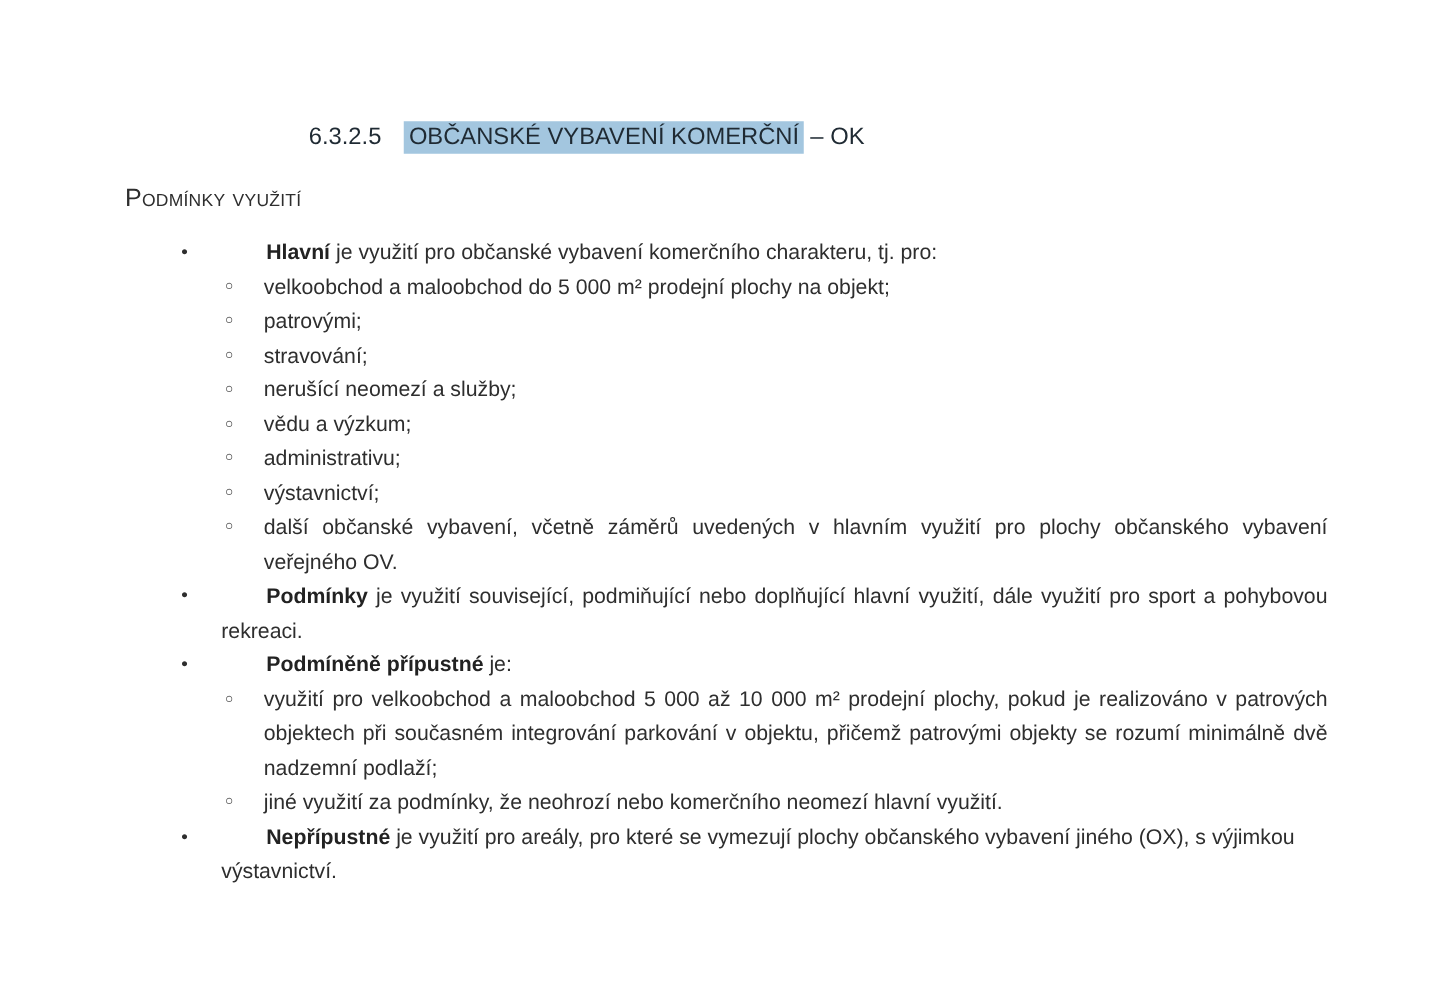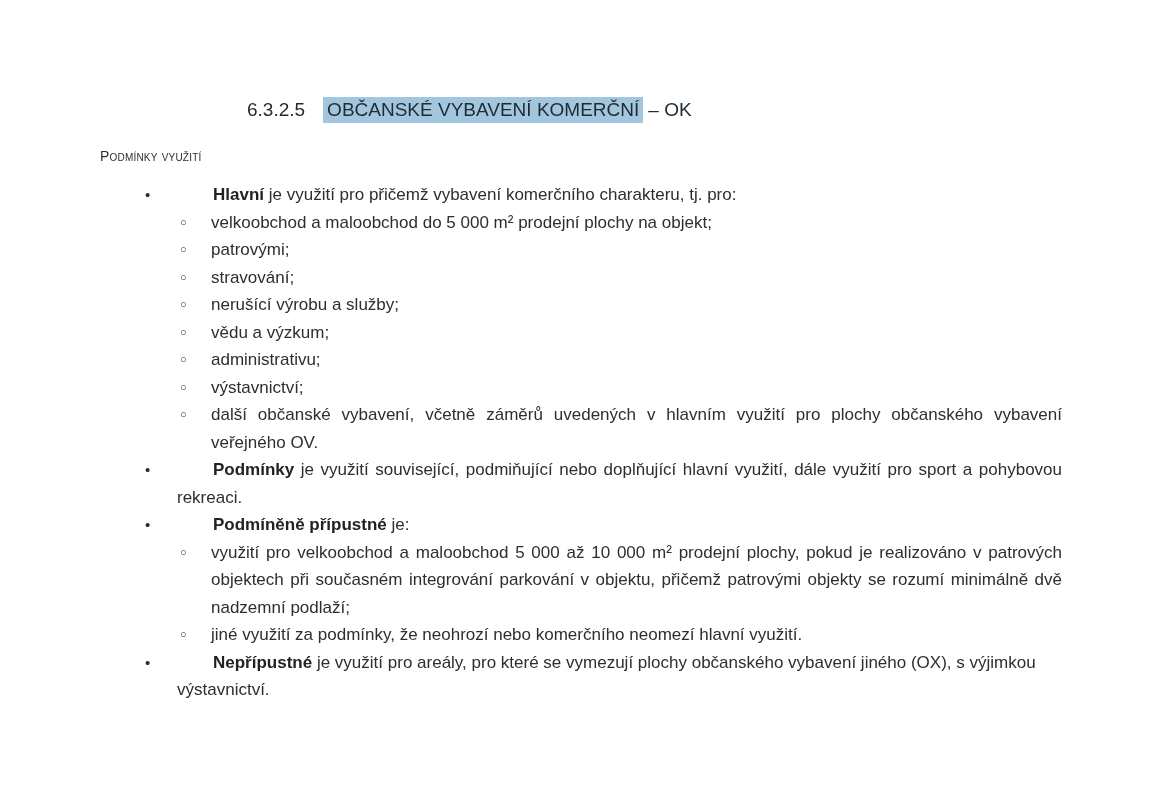--- a/index.html
+++ b/index.html
@@ -34,21 +34,21 @@
   .heading .hl {
     background: #a3c6df;
     padding: 2px 4px 3px 4px;
   }
   .heading .suffix {
     margin-left: 5px;
   }
   
   .section-label {
     margin: 26px 0 0 100px;
-    font-size: 14px;
+    font-size: 20px;
     font-variant: small-caps;
     letter-spacing: 0.2px;
     color: #2e2e2e;
   }
   
   .list {
     margin: 17px 100px 0 145px;
     font-size: 17px;
     line-height: 27.5px;
   }
@@ -91,41 +91,41 @@
   <div class="heading">
     <span class="num">6.3.2.5</span><span class="hl">OBČANSKÉ VYBAVENÍ KOMERČNÍ</span><span class="suffix">– OK</span>
   </div>
 
   <div class="section-label">Podmínky využití</div>
 
   <div class="list">
 
     <div class="li l1">
       <span class="marker">•</span>
-      <div class="li-text"><b>Hlavní</b><span> je využití pro přičemž vybavení komerčního charakteru, tj. pro:</span></div>
+      <div class="li-text"><b>Hlavní</b><span> je využití pro občanské vybavení komerčního charakteru, tj. pro:</span></div>
     </div>
 
     <div class="li l2">
       <span class="marker">○</span>
       <div class="li-text"><span>velkoobchod a maloobchod do 5 000 m² prodejní plochy na objekt;</span></div>
     </div>
 
     <div class="li l2">
       <span class="marker">○</span>
       <div class="li-text"><span>patrovými;</span></div>
     </div>
 
     <div class="li l2">
       <span class="marker">○</span>
       <div class="li-text"><span>stravování;</span></div>
     </div>
 
     <div class="li l2">
       <span class="marker">○</span>
-      <div class="li-text"><span>nerušící výrobu a služby;</span></div>
+      <div class="li-text"><span>nerušící neomezí a služby;</span></div>
     </div>
 
     <div class="li l2">
       <span class="marker">○</span>
       <div class="li-text"><span>vědu a výzkum;</span></div>
     </div>
 
     <div class="li l2">
       <span class="marker">○</span>
       <div class="li-text"><span>administrativu;</span></div>

